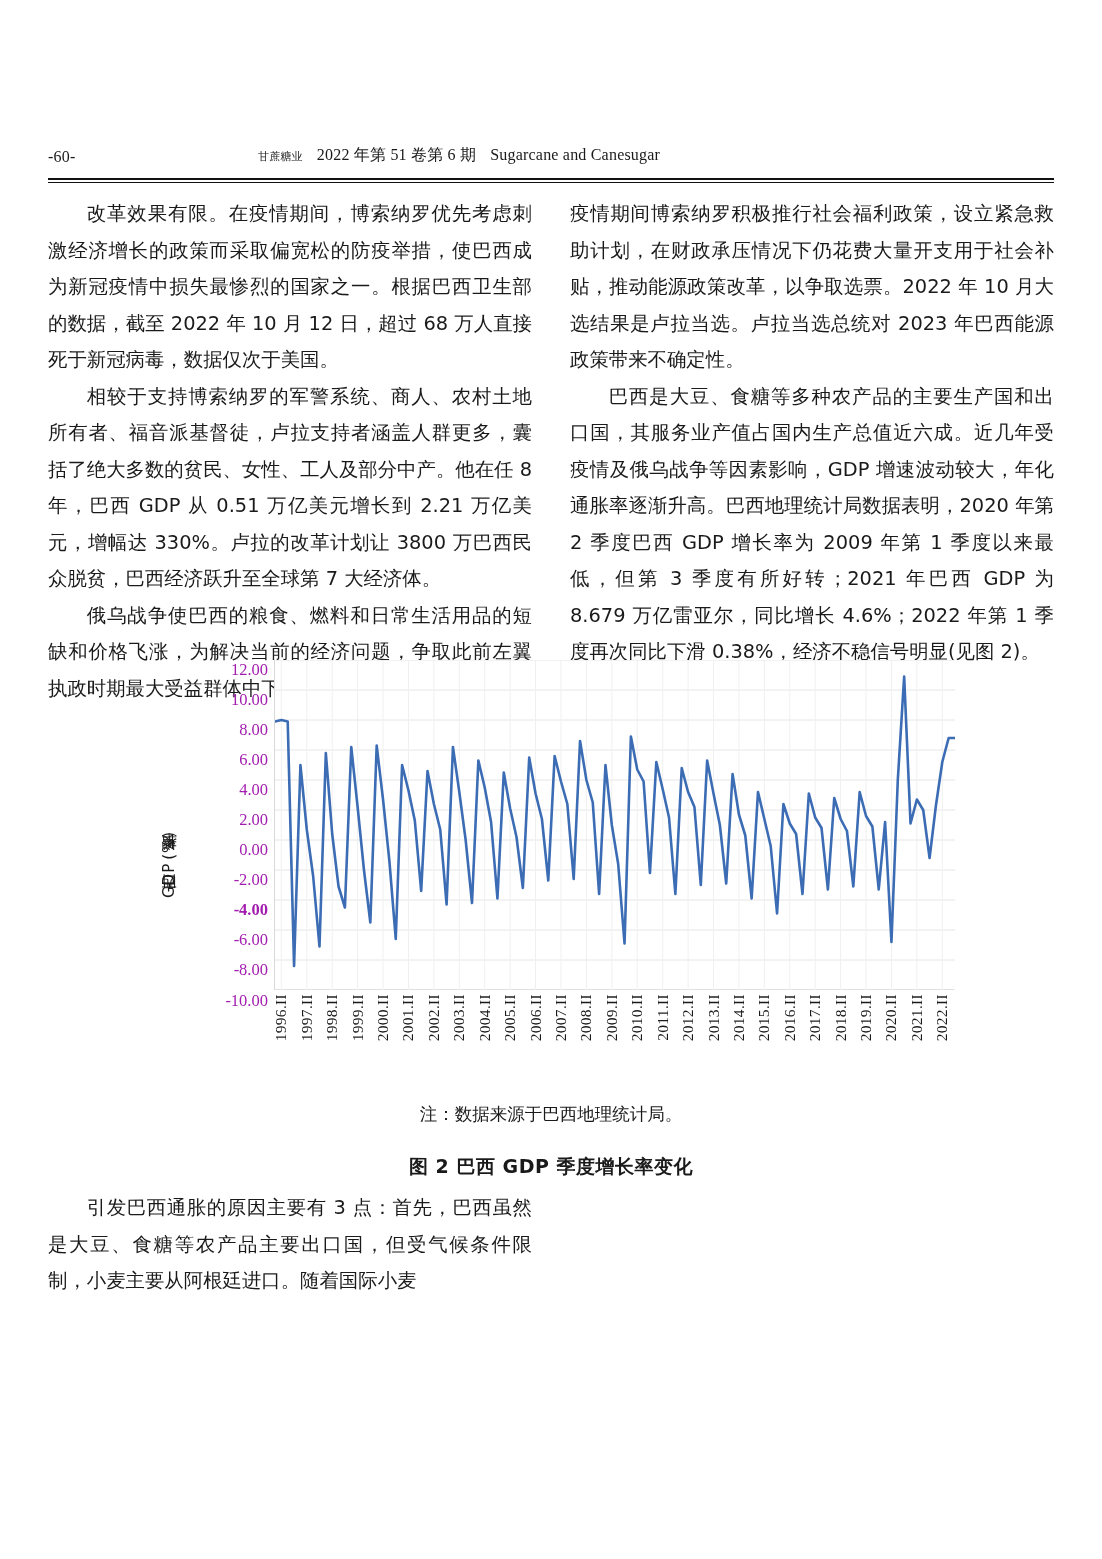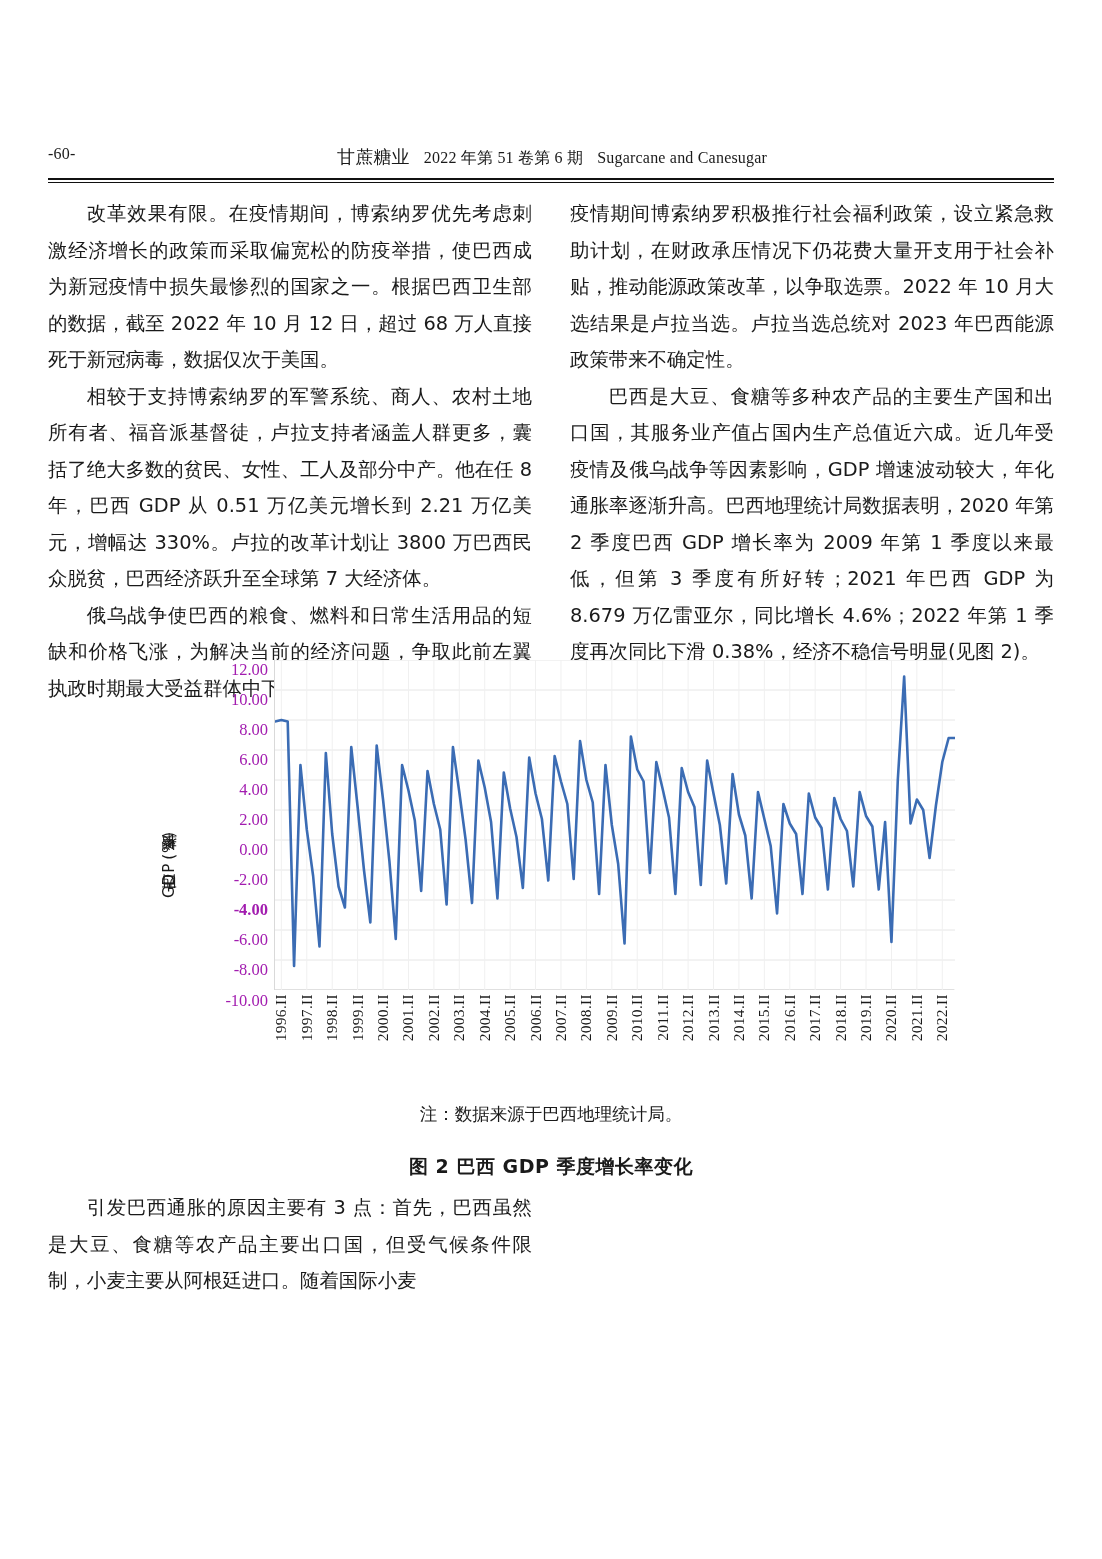--- a/index.html
+++ b/index.html
@@ -25,40 +25,38 @@
   
   .header-band {
     position: absolute;
     left: 48px;
     top: 145px;
     width: 1006px;
     height: 40px;
   }
   .header-row {
     display: flex;
-    align-items: flex-start;
+    align-items: flex-end;
     font-size: 16px;
     letter-spacing: 0.2px;
-    gap: 43px;
   }
   .header-folio {
     width: 150px;
     font-size: 16px;
     font-family: "Liberation Serif", serif;
   }
   .header-center {
     flex: 1;
     text-align: left;
     padding-left: 60px;
     white-space: nowrap;
   }
   .hdr-cn {
     font-family: "DejaVu Sans", "Liberation Sans", sans-serif;
-    font-size: 18px;
-    margin-left: 36px;
+    font-size: 11px;
   }
   .hdr-seg { margin-right: 14px; }
   .hdr-en {
     font-family: "Liberation Serif", serif;
     font-size: 16px;
   }
   .rule-double {
     position: absolute;
     left: 48px;
     top: 178px;

